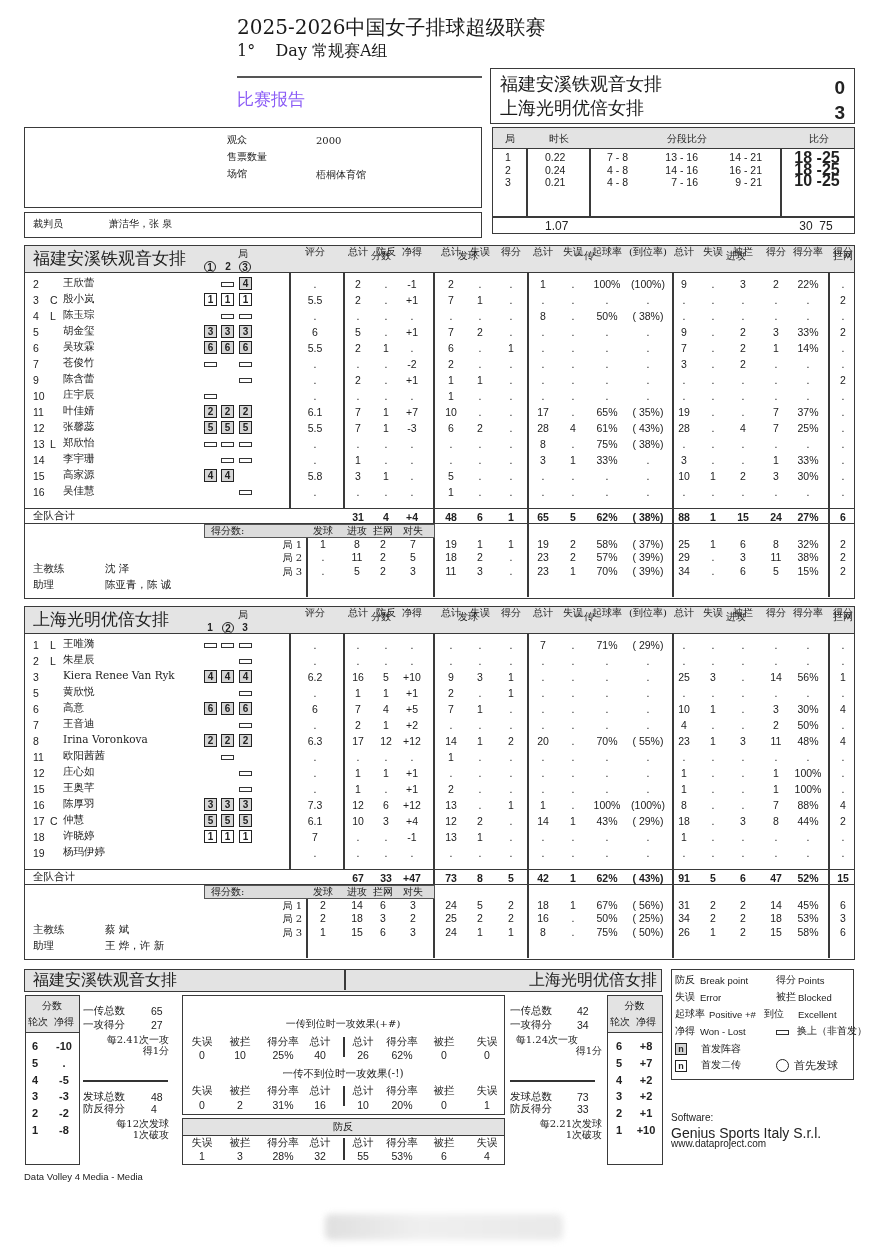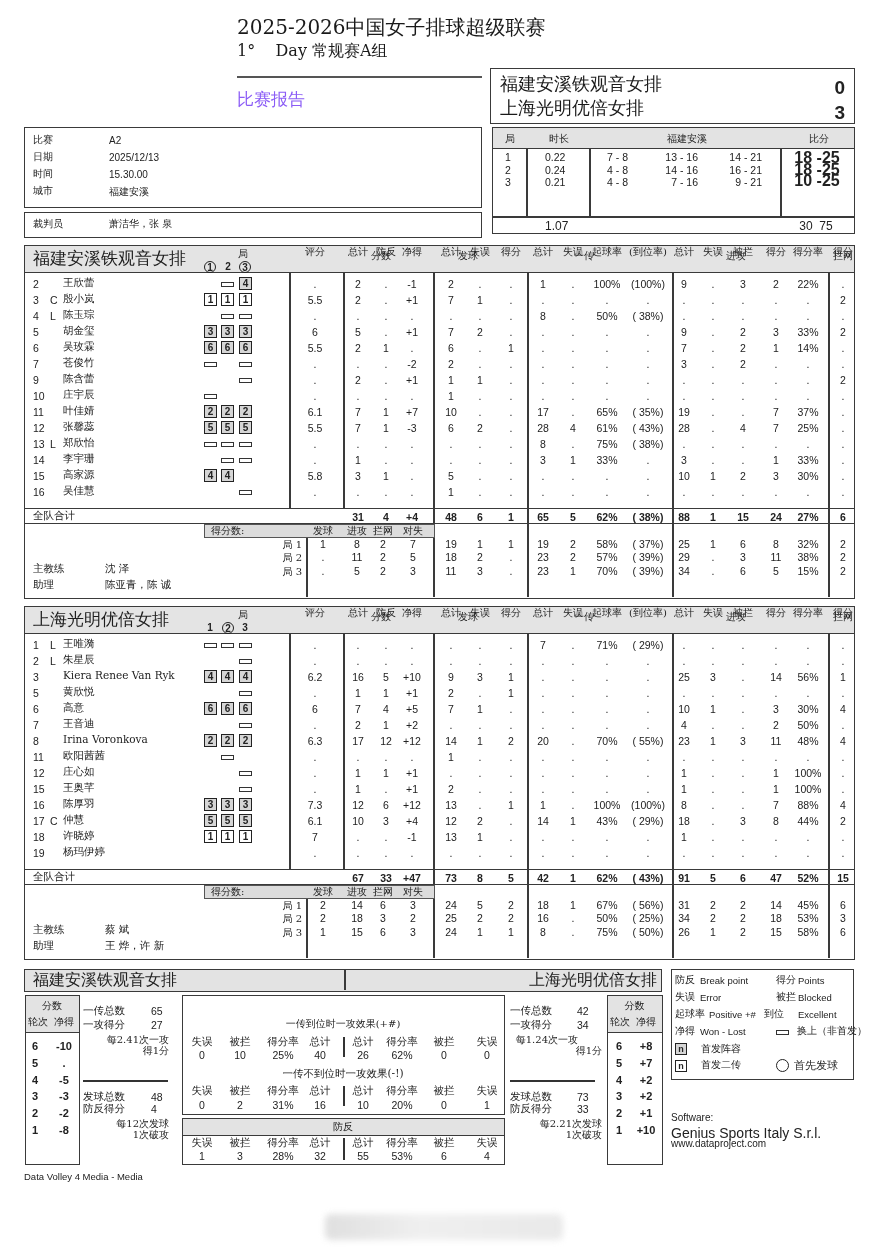--- a/index.html
+++ b/index.html
@@ -97,54 +97,49 @@
 <div class="a report sf">比赛报告</div>
 
 <div class="bx" style="left:490px;top:68px;width:365px;height:56px">
   <div class="a sb-name sf" style="top:5px">福建安溪铁观音女排</div>
   <div class="a sb-score" style="top:8px">0</div>
   <div class="a sb-name sf" style="top:29px">上海光明优倍女排</div>
   <div class="a sb-score" style="top:33px">3</div>
 </div>
 
 <div class="bx" style="left:24px;top:127px;width:458px;height:81px">
-  <div class="a" style="left:8px;top:4px;width:190px">
+  <div class="a" style="left:202px;top:4px;width:240px">
 
       <div class="info-row">
-        <span class="a lbl sf">比赛</span>
-        <span class="a val" style="left:76px">A2</span>
+        <span class="a lbl sf">观众</span>
+        <span class="a val sf" style="left:89px">2000</span>
       </div>
 
       <div class="info-row">
-        <span class="a lbl sf">日期</span>
-        <span class="a val" style="left:76px">2025/12/13</span>
+        <span class="a lbl sf">售票数量</span>
+        <span class="a val sf" style="left:89px"></span>
       </div>
 
       <div class="info-row">
-        <span class="a lbl sf">时间</span>
-        <span class="a val" style="left:76px">15.30.00</span>
-      </div>
-
-      <div class="info-row">
-        <span class="a lbl sf">城市</span>
-        <span class="a val" style="left:76px">福建安溪</span>
+        <span class="a lbl sf">场馆</span>
+        <span class="a val sf" style="left:89px">梧桐体育馆</span>
       </div>
 
   </div>
 </div>
 <div class="bx" style="left:24px;top:212px;width:458px;height:26px">
   <span class="a sf" style="left:8px;top:5px">裁判员</span>
   <span class="a sf" style="left:84px;top:5px">萧洁华，张 泉</span>
 </div>
 
 <div class="bx" style="left:492px;top:127px;width:363px;height:107px">
   <div class="sst-head gr">
     <span class="a sf ctr" style="left:5px;width:24px;top:5px">局</span>
     <span class="a sf ctr" style="left:44px;width:44px;top:5px">时长</span>
-    <span class="a sf ctr" style="left:164px;width:60px;top:5px">福建安溪</span>
+    <span class="a sf ctr" style="left:164px;width:60px;top:5px">分段比分</span>
     <span class="a sf ctr" style="left:304px;width:44px;top:5px">比分</span>
   </div>
   <div class="vl" style="left:33px;top:21px;height:68px"></div>
   <div class="vl" style="left:96px;top:21px;height:68px"></div>
   <div class="vl" style="left:287px;top:21px;height:68px"></div>
   <div class="hl" style="top:88px"></div>
   <div class="a" style="left:0;top:23px;width:290px">
 
       <div class="sst-row">
         <span class="a" style="left:12px">1</span>

